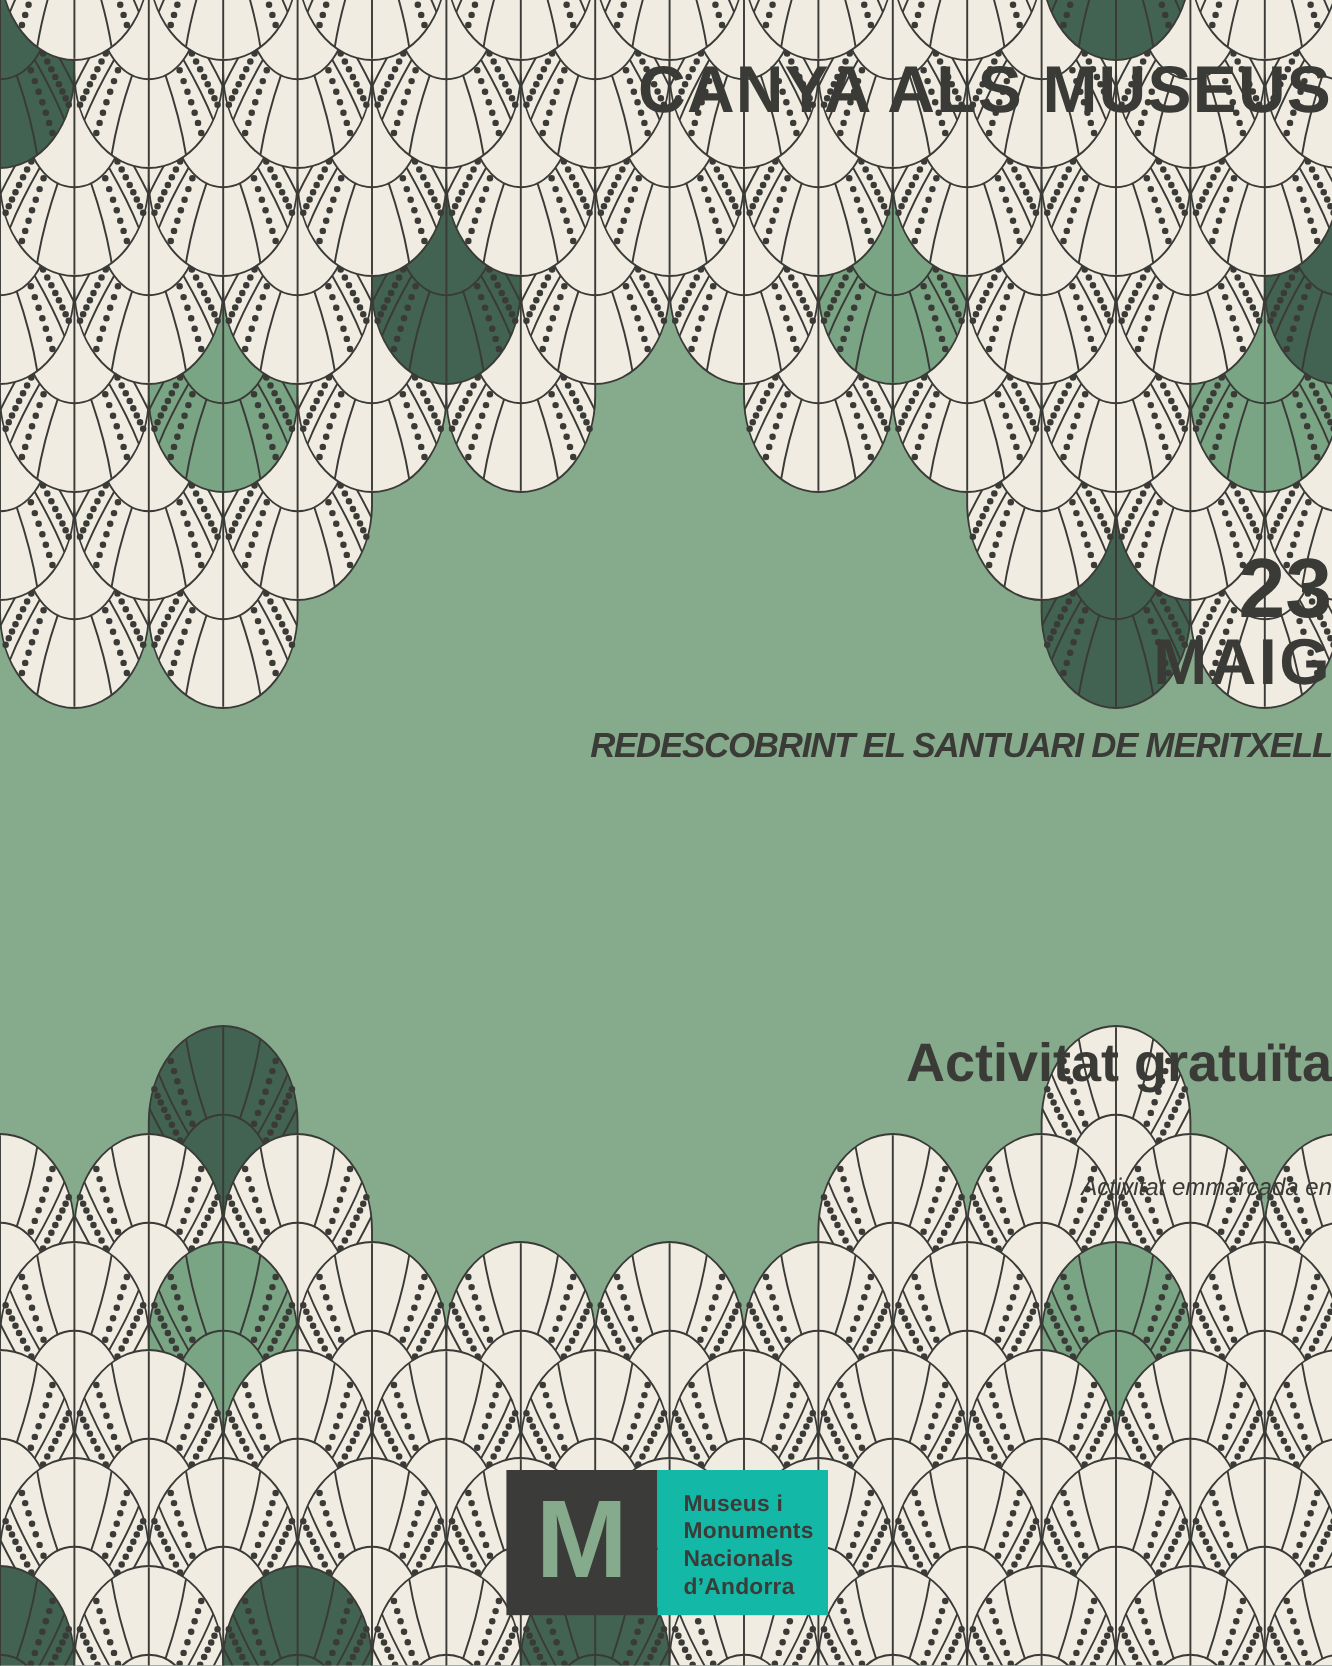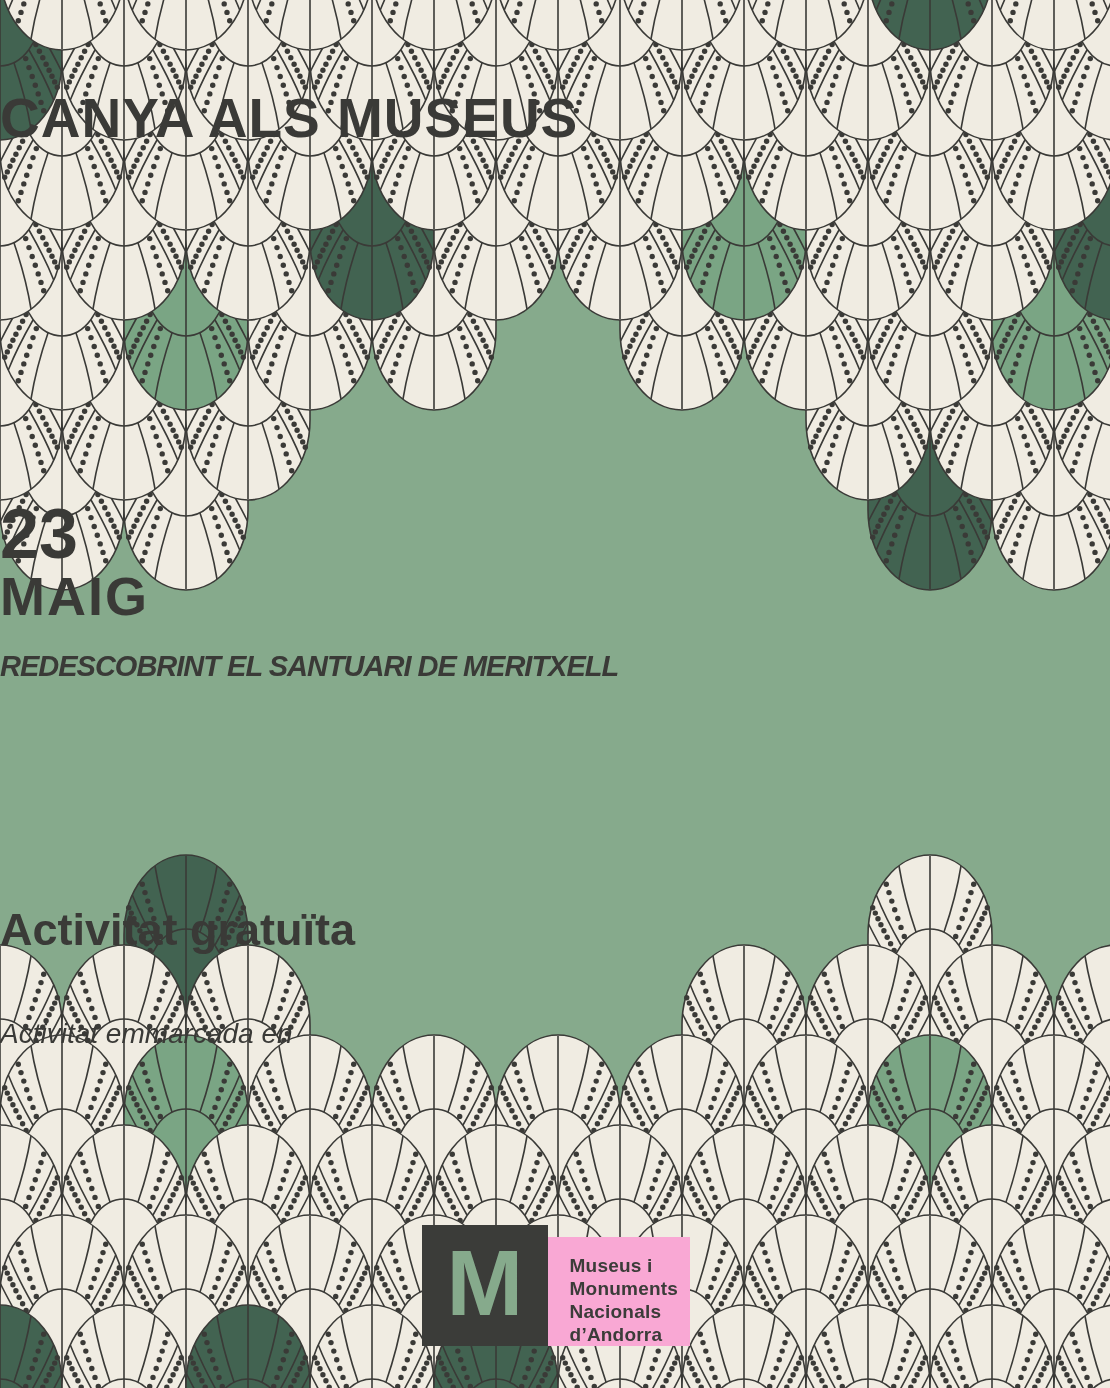--- a/index.html
+++ b/index.html
@@ -6,56 +6,56 @@
   .poster{
     position:relative;
     width:1110px;height:1388px;
     margin:0 auto;
     background:#86aa8c;
     overflow:hidden;
     font-family:"Liberation Sans", sans-serif;
   }
   #pattern-layer{position:absolute;inset:0;z-index:0;}
   #pattern-layer svg{display:block;}
-  .txt{position:absolute;left:0;right:0;text-align:left;color:#3a3a37;z-index:2;margin-top:44px;}
+  .txt{position:absolute;left:0;right:0;text-align:right;color:#3a3a37;z-index:2;}
   .poster-title{
     top:42px;
     font-size:55px;font-weight:800;letter-spacing:1px;
   }
   .date-block{top:455px;font-weight:800;line-height:1.0;}
   .date-day{font-size:70px;}
   .date-month{font-size:54px;letter-spacing:2px;}
   .event-title{
     top:606px;
     font-size:29px;font-weight:800;font-style:italic;letter-spacing:-1px;
   }
   .description{
     top:695px;
     font-size:37px;font-weight:400;line-height:44px;letter-spacing:-0.5px;
   }
   .free-label{top:860px;font-size:45px;font-weight:800;}
   .note{
     top:972px;
-    font-size:28px;font-style:italic;line-height:36px;letter-spacing:0px;
+    font-size:20px;font-style:italic;line-height:36px;letter-spacing:0px;
   }
   .logo{
     position:absolute;left:422px;top:1225px;width:268px;height:121px;
     display:flex;z-index:2;
   }
   .logo-box{
     width:131px;height:121px;background:#3b3c39;
     display:flex;align-items:center;justify-content:center;
   }
   .logo-m{
     color:#86aa8c;font-size:92px;font-weight:800;line-height:1;
     margin-top:-6px;
   }
   .logo-panel{
-    flex:1;background:#f9a8d4;
-    padding:17px 12px 0 22px;box-sizing:border-box;margin-top:12px;
+    flex:1;background:#14b8a6;
+    padding:17px 12px 0 22px;box-sizing:border-box;
   }
   .logo-line{
     color:#3b3c39;font-size:19px;font-weight:700;line-height:23px;
     letter-spacing:0.2px;
   }
 </style>
 </head>
 <body>
 
 <div class="poster">

